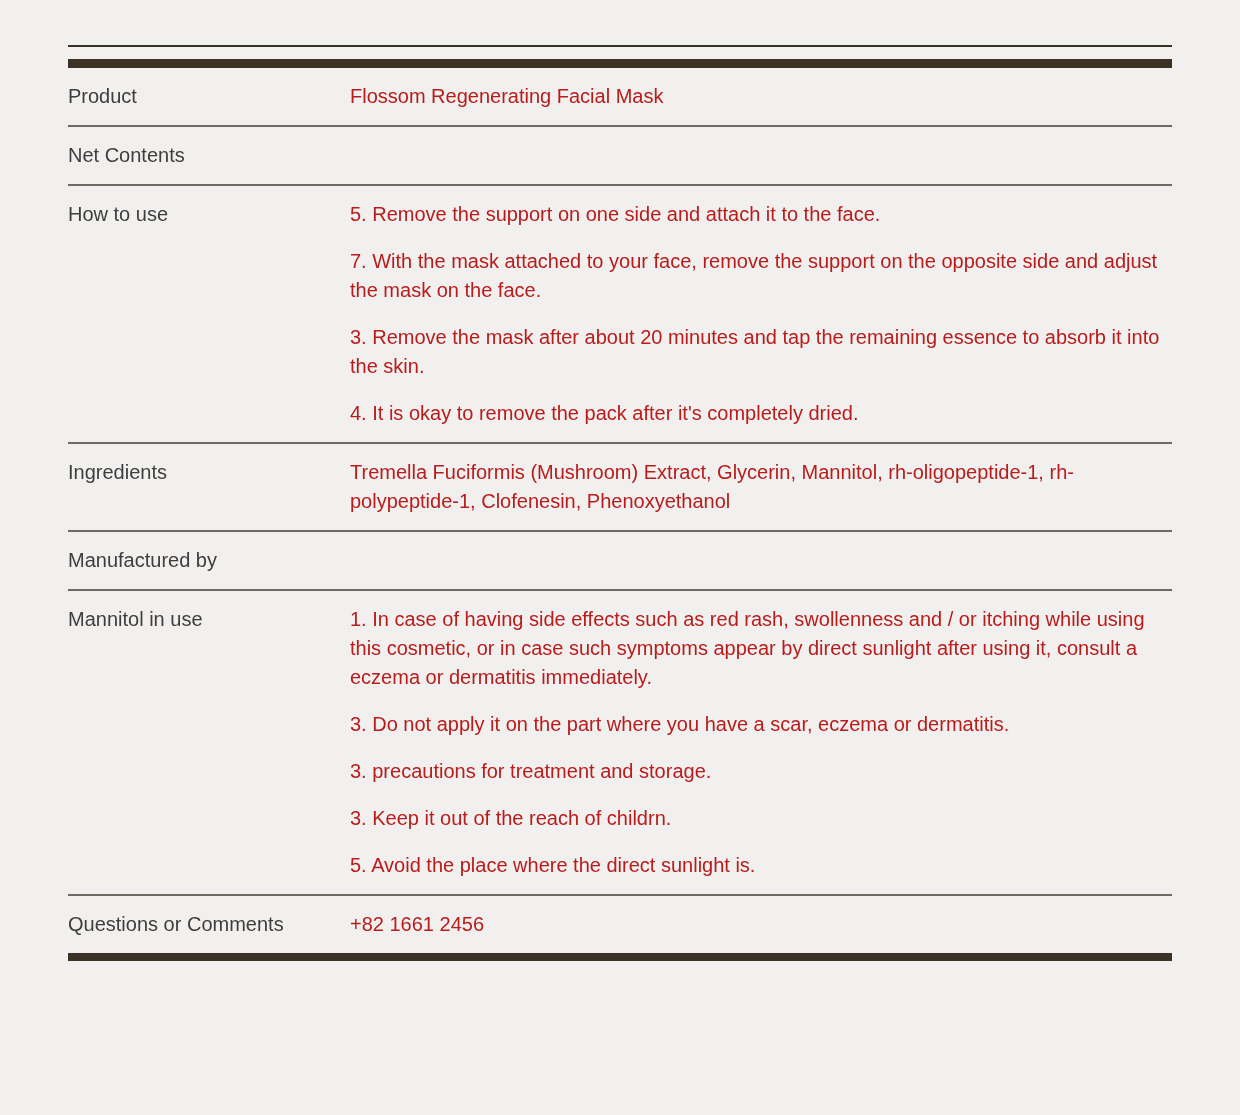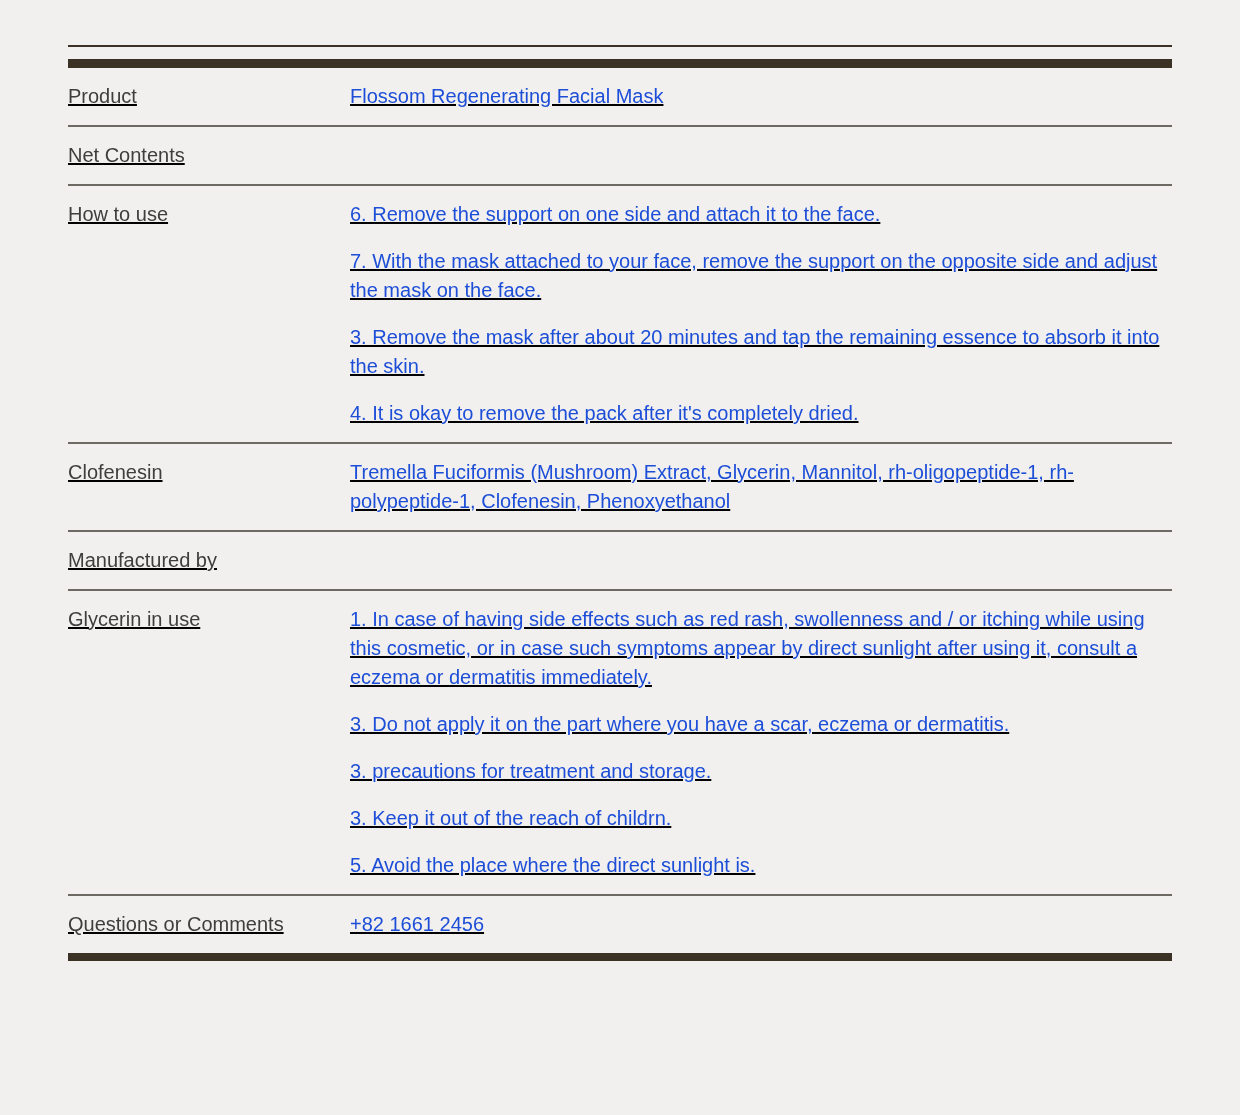--- a/index.html
+++ b/index.html
@@ -26,35 +26,34 @@
     background: #3b3125;
   }
   .info-table {
     width: 100%;
   }
   .row {
     display: flex;
     align-items: flex-start;
     padding: 14px 0;
     border-bottom: 2px solid #6d6a64;
-    text-decoration: underline;
   }
   .row:last-child {
     border-bottom: none;
   }
   .label {
     flex: 0 0 282px;
     width: 282px;
     color: #3e3e3e;
     font-size: 20px;
     line-height: 29px;
   }
   .value {
     flex: 1 1 auto;
-    color: #1d4ed8;
+    color: #b91c1c;
     font-size: 20px;
     line-height: 29px;
   }
   .value p {
     margin: 0 0 18px 0;
     white-space: pre-line;
   }
   .value p:last-child {
     margin-bottom: 0;
   }
@@ -76,37 +75,37 @@
         <div class="value">
           <p>Flossom Regenerating Facial Mask</p>
         </div>
       </div>
       <div class="row">
         <div class="label">Net Contents</div>
       </div>
       <div class="row">
         <div class="label">How to use</div>
         <div class="value">
-          <p>6. Remove the support on one side and attach it to the face.</p>
+          <p>5. Remove the support on one side and attach it to the face.</p>
           <p>7. With the mask attached to your face, remove the support on the opposite side and adjust the mask on the face.</p>
           <p>3. Remove the mask after about 20 minutes and tap the remaining essence to absorb it into the skin.</p>
           <p>4. It is okay to remove the pack after it's completely dried.</p>
         </div>
       </div>
       <div class="row">
-        <div class="label">Clofenesin</div>
+        <div class="label">Ingredients</div>
         <div class="value">
           <p>Tremella Fuciformis (Mushroom) Extract, Glycerin, Mannitol, rh-oligopeptide-1, rh-polypeptide-1, Clofenesin, Phenoxyethanol</p>
         </div>
       </div>
       <div class="row">
         <div class="label">Manufactured by</div>
       </div>
       <div class="row">
-        <div class="label">Glycerin in use</div>
+        <div class="label">Mannitol in use</div>
         <div class="value">
           <p>1. In case of having side effects such as red rash, swollenness and / or itching while using this cosmetic, or in case such symptoms appear by direct sunlight after using it, consult a eczema or dermatitis immediately.</p>
           <p>3. Do not apply it on the part where you have a scar, eczema or dermatitis.</p>
           <p>3. precautions for treatment and storage.</p>
           <p>3. Keep it out of the reach of childrn.</p>
           <p>5. Avoid the place where the direct sunlight is.</p>
         </div>
       </div>
       <div class="row">
         <div class="label">Questions or Comments</div>

